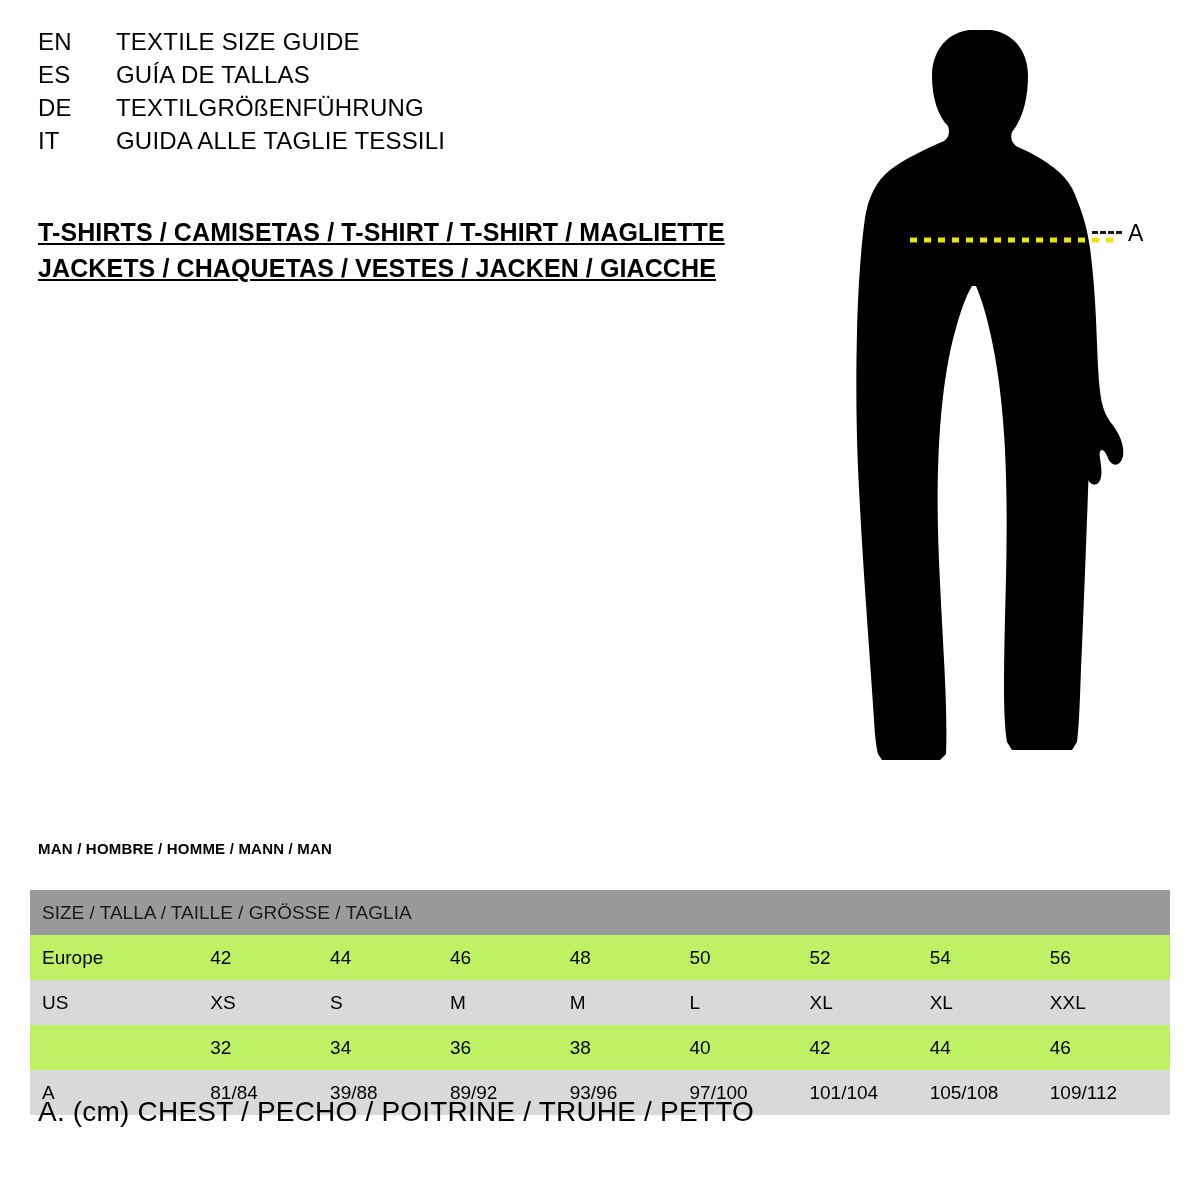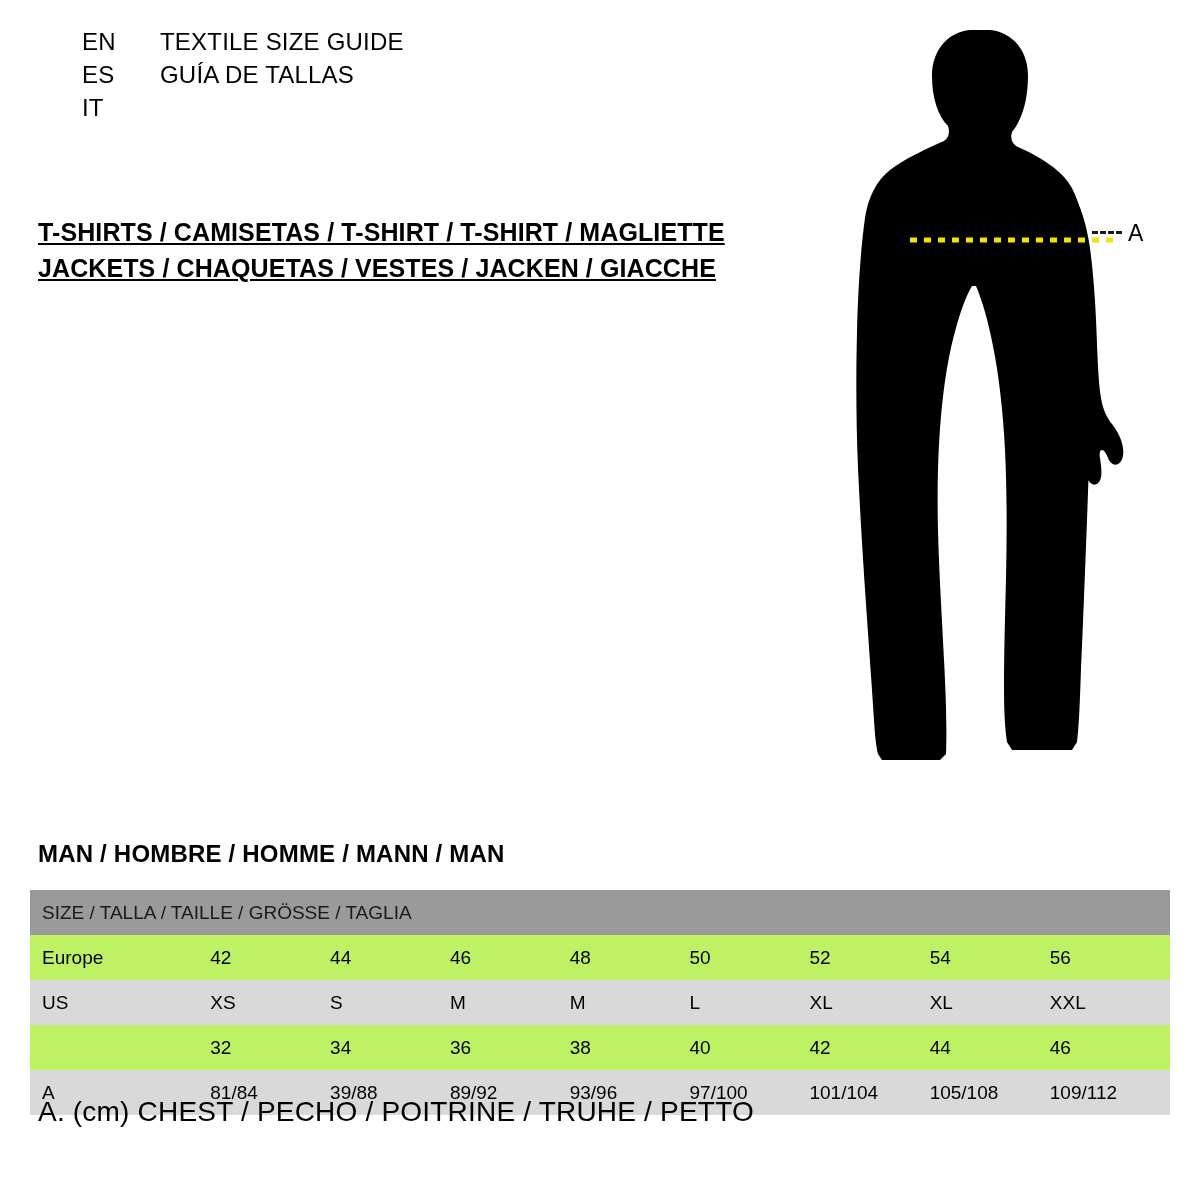--- a/index.html
+++ b/index.html
@@ -15,21 +15,20 @@
     position: relative;
     overflow: hidden;
   }
 
   
   #lang-block {
     position: absolute;
     left: 38px;
     top: 28px;
     width: 700px;
-    margin-left: 44px;
   }
   .lang-row {
     display: flex;
     align-items: baseline;
     height: 33px;
     font-size: 24px;
     letter-spacing: 0.2px;
   }
   .lang-code {
     width: 78px;
@@ -78,21 +77,21 @@
     left: 1128px;
     top: 220px;
     font-size: 23px;
   }
 
   
   #table-title {
     position: absolute;
     left: 38px;
     top: 840px;
-    font-size: 24px;
+    font-size: 15px;
     font-weight: bold;
     letter-spacing: 0.2px;
   }
   #size-table {
     position: absolute;
     left: 30px;
     top: 890px;
     width: 1140px;
     border-collapse: collapse;
     font-size: 19px;
@@ -133,21 +132,26 @@
 <div id="lang-block">
   <div class="lang-row">
     <span class="lang-code">EN</span>
     <span class="lang-text">TEXTILE SIZE GUIDE</span>
   </div>
   <div class="lang-row">
     <span class="lang-code">ES</span>
     <span class="lang-text">GUÍA DE TALLAS</span>
   </div>
   <div class="lang-row">
+    <span class="lang-code">DE</span>
+    <span class="lang-text">TEXTILGRÖßENFÜHRUNG</span>
+  </div>
+  <div class="lang-row">
     <span class="lang-code">IT</span>
+    <span class="lang-text">GUIDA ALLE TAGLIE TESSILI</span>
   </div>
 </div>
 
 <div id="category-block">
   <div class="cat-line">T-SHIRTS / CAMISETAS / T-SHIRT / T-SHIRT / MAGLIETTE</div>
   <div class="cat-line">JACKETS / CHAQUETAS / VESTES / JACKEN / GIACCHE</div>
 </div>
 
 <div id="figure">
   <svg width="360" height="760" viewBox="0 0 360 760" xmlns="http://www.w3.org/2000/svg">

